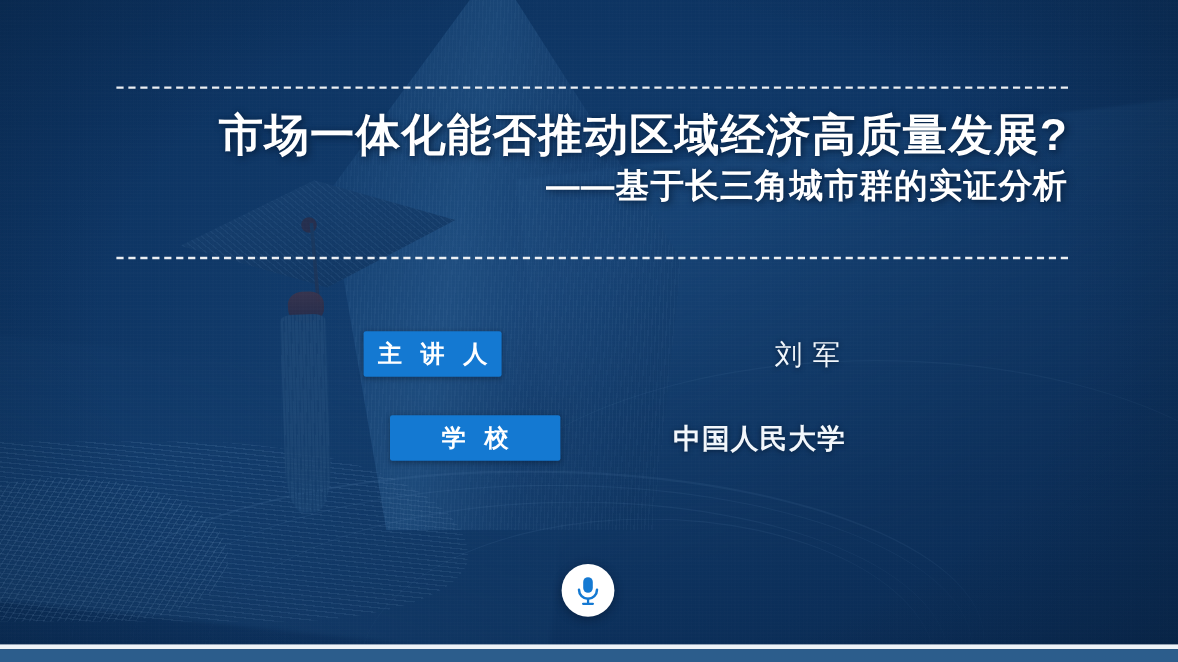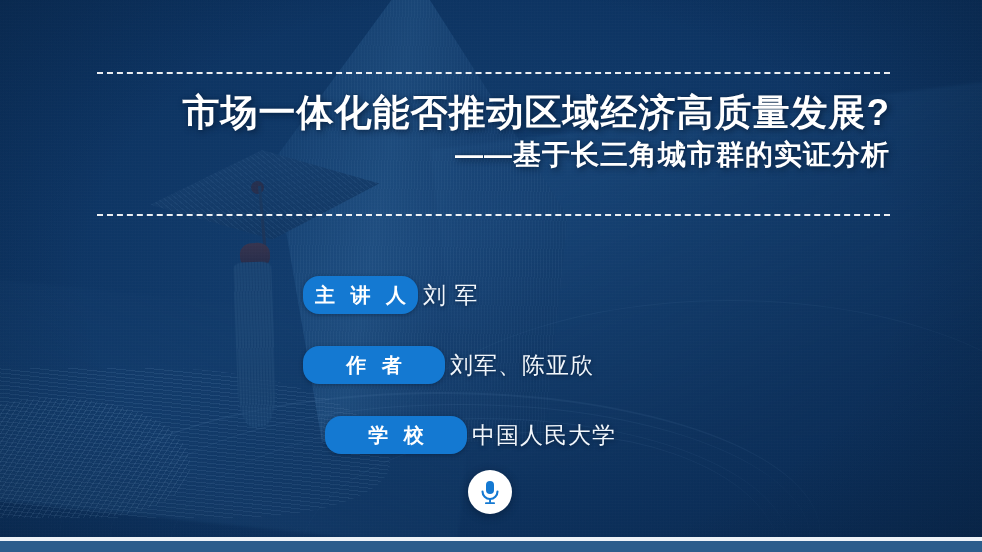--- a/index.html
+++ b/index.html
@@ -292,46 +292,46 @@
     display: flex;
     align-items: center;
     height: 46px;
     margin-bottom: 24px;
   }
   .info-badge {
     background: #1479d2;
     color: #ffffff;
     font-size: 20px;
     font-weight: bold;
-    border-radius: 16px;
+    border-radius: 2px;
     height: 38px;
     display: flex;
     align-items: center;
     justify-content: center;
     letter-spacing: 5px;
     padding-left: 5px;
     box-shadow: 0 1px 4px rgba(4,20,40,0.40);
     flex: 0 0 auto;
   }
   .info-row.r1 .info-badge { width: 110px; }
   .info-row.r2 .info-badge { width: 137px; }
   .info-row.r3 .info-badge { width: 137px; margin-left: 22px; }
 
   .info-value {
     color: #f2f7fc;
     font-size: 23px;
     letter-spacing: 1px;
     margin-left: 5px;
     flex: 1 1 auto;
-    text-align: left;
+    text-align: right;
     text-shadow: 0 1px 4px rgba(6,26,52,0.85);
   }
   .info-row.r1 .info-value { padding-right: 22px; }
   .info-row.r2 .info-value { padding-right: 6px; }
-  .info-row.r3 .info-value { padding-right: 18px; }
+  .info-row.r3 .info-value { padding-right: 18px; font-weight: bold; }
 
   .mic-badge {
     position: absolute;
     left: 468px;
     top: 470px;
     width: 44px;
     height: 44px;
     border-radius: 50%;
     background: #ffffff;
     display: flex;
@@ -398,24 +398,20 @@
 
     <div class="divider bottom"></div>
 
     <div class="info-table">
 
       <div class="info-row r1">
         <div class="info-badge">主 讲 人</div>
         <div class="info-value">刘  军</div>
       </div>
 
-      <div class="info-row r2">
-        <div class="info-badge">作      者</div>
-        <div class="info-value">刘军、陈亚欣</div>
-      </div>
 
       <div class="info-row r3">
         <div class="info-badge">学      校</div>
         <div class="info-value">中国人民大学</div>
       </div>
 
     </div>
 
     <div class="mic-badge">
       <span>

